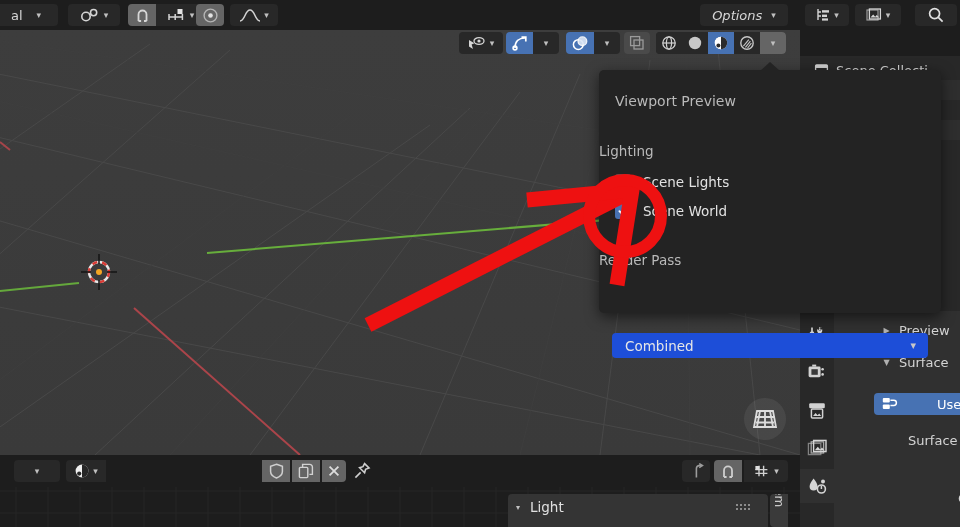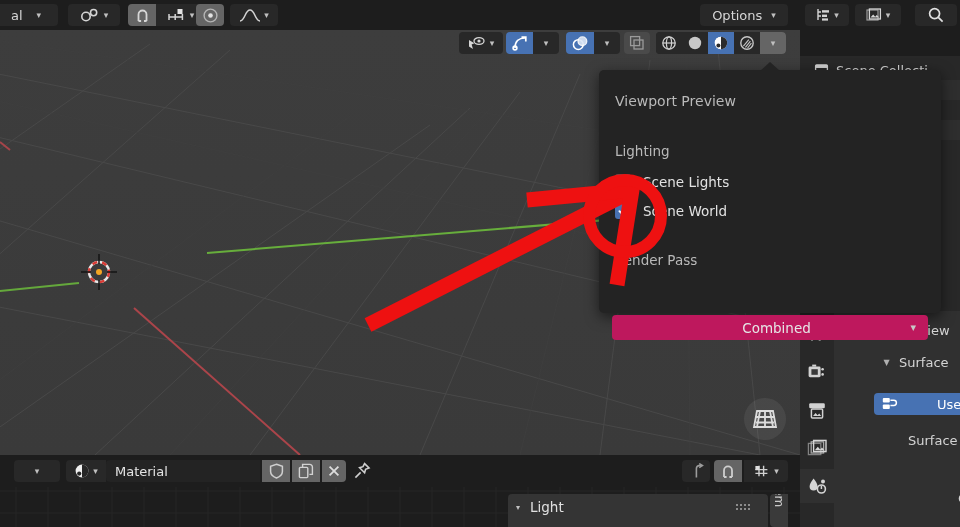--- a/index.html
+++ b/index.html
@@ -30,29 +30,29 @@
   .vtool{position:absolute;right:26px;width:30px;height:30px;opacity:.45;}
 
   
   #popover{position:absolute;left:599px;top:70px;width:342px;height:243px;
            background:#232323;border-radius:5px;box-shadow:0 4px 14px rgba(0,0,0,.55);
            z-index:40;}
   #popover .tri{position:absolute;top:-8px;left:161px;width:0;height:0;
            border-left:10px solid transparent;border-right:10px solid transparent;
            border-bottom:9px solid #232323;}
   .pv-title{position:absolute;left:16px;top:23px;font-size:14px;color:#b9b9b9;}
-  .pv-sub{position:absolute;left:16px;font-size:13.5px;color:#b9b9b9;}
+  .pv-sub{position:absolute;left:0;font-size:13.5px;color:#b9b9b9;}
   .cbrow{position:absolute;display:flex;align-items:center;}
   .cbox{width:16px;height:16px;border-radius:3px;background:#545454;
         display:flex;align-items:center;justify-content:center;}
   .cbox.on{background:#4772b3;}
   .cbox .tick{width:10px;height:10px;}
   .cblabel{margin-left:12px;font-size:13.5px;color:#e2e2e2;}
-  #rpSelect{position:absolute;left:13px;top:245px;width:316px;height:25px;background:#be185d;
-        border-radius:4px;display:flex;align-items:center;justify-content:center;}
+  #rpSelect{position:absolute;left:13px;top:263px;width:316px;height:25px;background:#1d4ed8;
+        border-radius:4px;display:flex;align-items:center;}
   #rpSelect .v{margin-left:13px;font-size:13.5px;color:#e6e6e6;}
   #rpSelect .c{position:absolute;right:12px;font-size:11px;color:#c8c8c8;}
 
   
   #outliner{position:absolute;left:800px;top:30px;width:160px;height:281px;background:#282828;}
   .ol-head{position:absolute;left:0;top:0;width:160px;height:26px;background:#1d1d1d;}
   .ol-row{position:absolute;left:0;width:160px;height:20px;display:flex;align-items:center;
           font-size:13px;color:#d2d2d2;white-space:nowrap;}
   .ol-row.alt{background:#2e2e2e;}
   .ol-tri{width:12px;text-align:center;font-size:8px;color:#a8a8a8;}
@@ -152,21 +152,21 @@
           <svg width="22" height="16" viewBox="0 0 22 16">
               <path d="M1 14 C6 14 6 3 11 3 C16 3 16 14 21 14" fill="none" stroke="#d4d4d4" stroke-width="1.5"></path>
             </svg>
         </span>
         <span class="chev">▾</span>
       </div>
     </div>
 
     <div class="abs" style="left:700px;top:4px;">
       <div class="btn dark" style="width:88px;">
-        <span style="font-size:13px;">Options</span>
+        <span style="font-size:13px;font-style:italic;">Options</span>
         <span class="chev" style="margin-left:9px;">▾</span>
       </div>
     </div>
 
     <div class="abs" style="left:805px;top:4px;">
       <div class="btn dark" style="width:44px;gap:3px;">
         <span class="ico">
           <svg width="16" height="16" viewBox="0 0 16 16">
               <g stroke="#d4d4d4" stroke-width="1.4" fill="none">
                 <path d="M3 2v11"></path>
@@ -549,23 +549,20 @@
         <span class="ico">
           <svg width="16" height="16" viewBox="0 0 16 16">
               <circle cx="8" cy="8" r="6.4" fill="#f0f0f0"></circle>
               <path d="M8 1.6 A6.4 6.4 0 0 1 8 14.4 Z" fill="#262626"></path>
               <circle cx="5.2" cy="10.6" r="2.1" fill="#262626"></circle>
             </svg>
         </span>
         <span class="chev">▾</span>
       </div>
 
-      <div id="matField">
-        <span>Material</span>
-      </div>
 
       <div class="btn lite abs" style="left:262px;top:5px;width:28px;border-radius:0;">
         <svg width="15" height="16" viewBox="0 0 15 16">
             <path d="M7.5 1.2 L13.4 3.2v5.4c0 3.4-3 5.4-5.9 6.4-2.9-1-5.9-3-5.9-6.4V3.2z" fill="none" stroke="#cfcfcf" stroke-width="1.5"></path>
           </svg>
       </div>
       <div class="btn lite abs" style="left:292px;top:5px;width:28px;border-radius:0;">
         <svg width="16" height="16" viewBox="0 0 16 16">
             <rect x="1.4" y="4.4" width="8.4" height="10.2" rx="1" fill="none" stroke="#d2d2d2" stroke-width="1.4"></rect>
             <path d="M4.6 4.4V1.4h7.2a2.6 2.6 0 0 1 2.6 2.6v7.4h-3" fill="none" stroke="#d2d2d2" stroke-width="1.4"></path>

